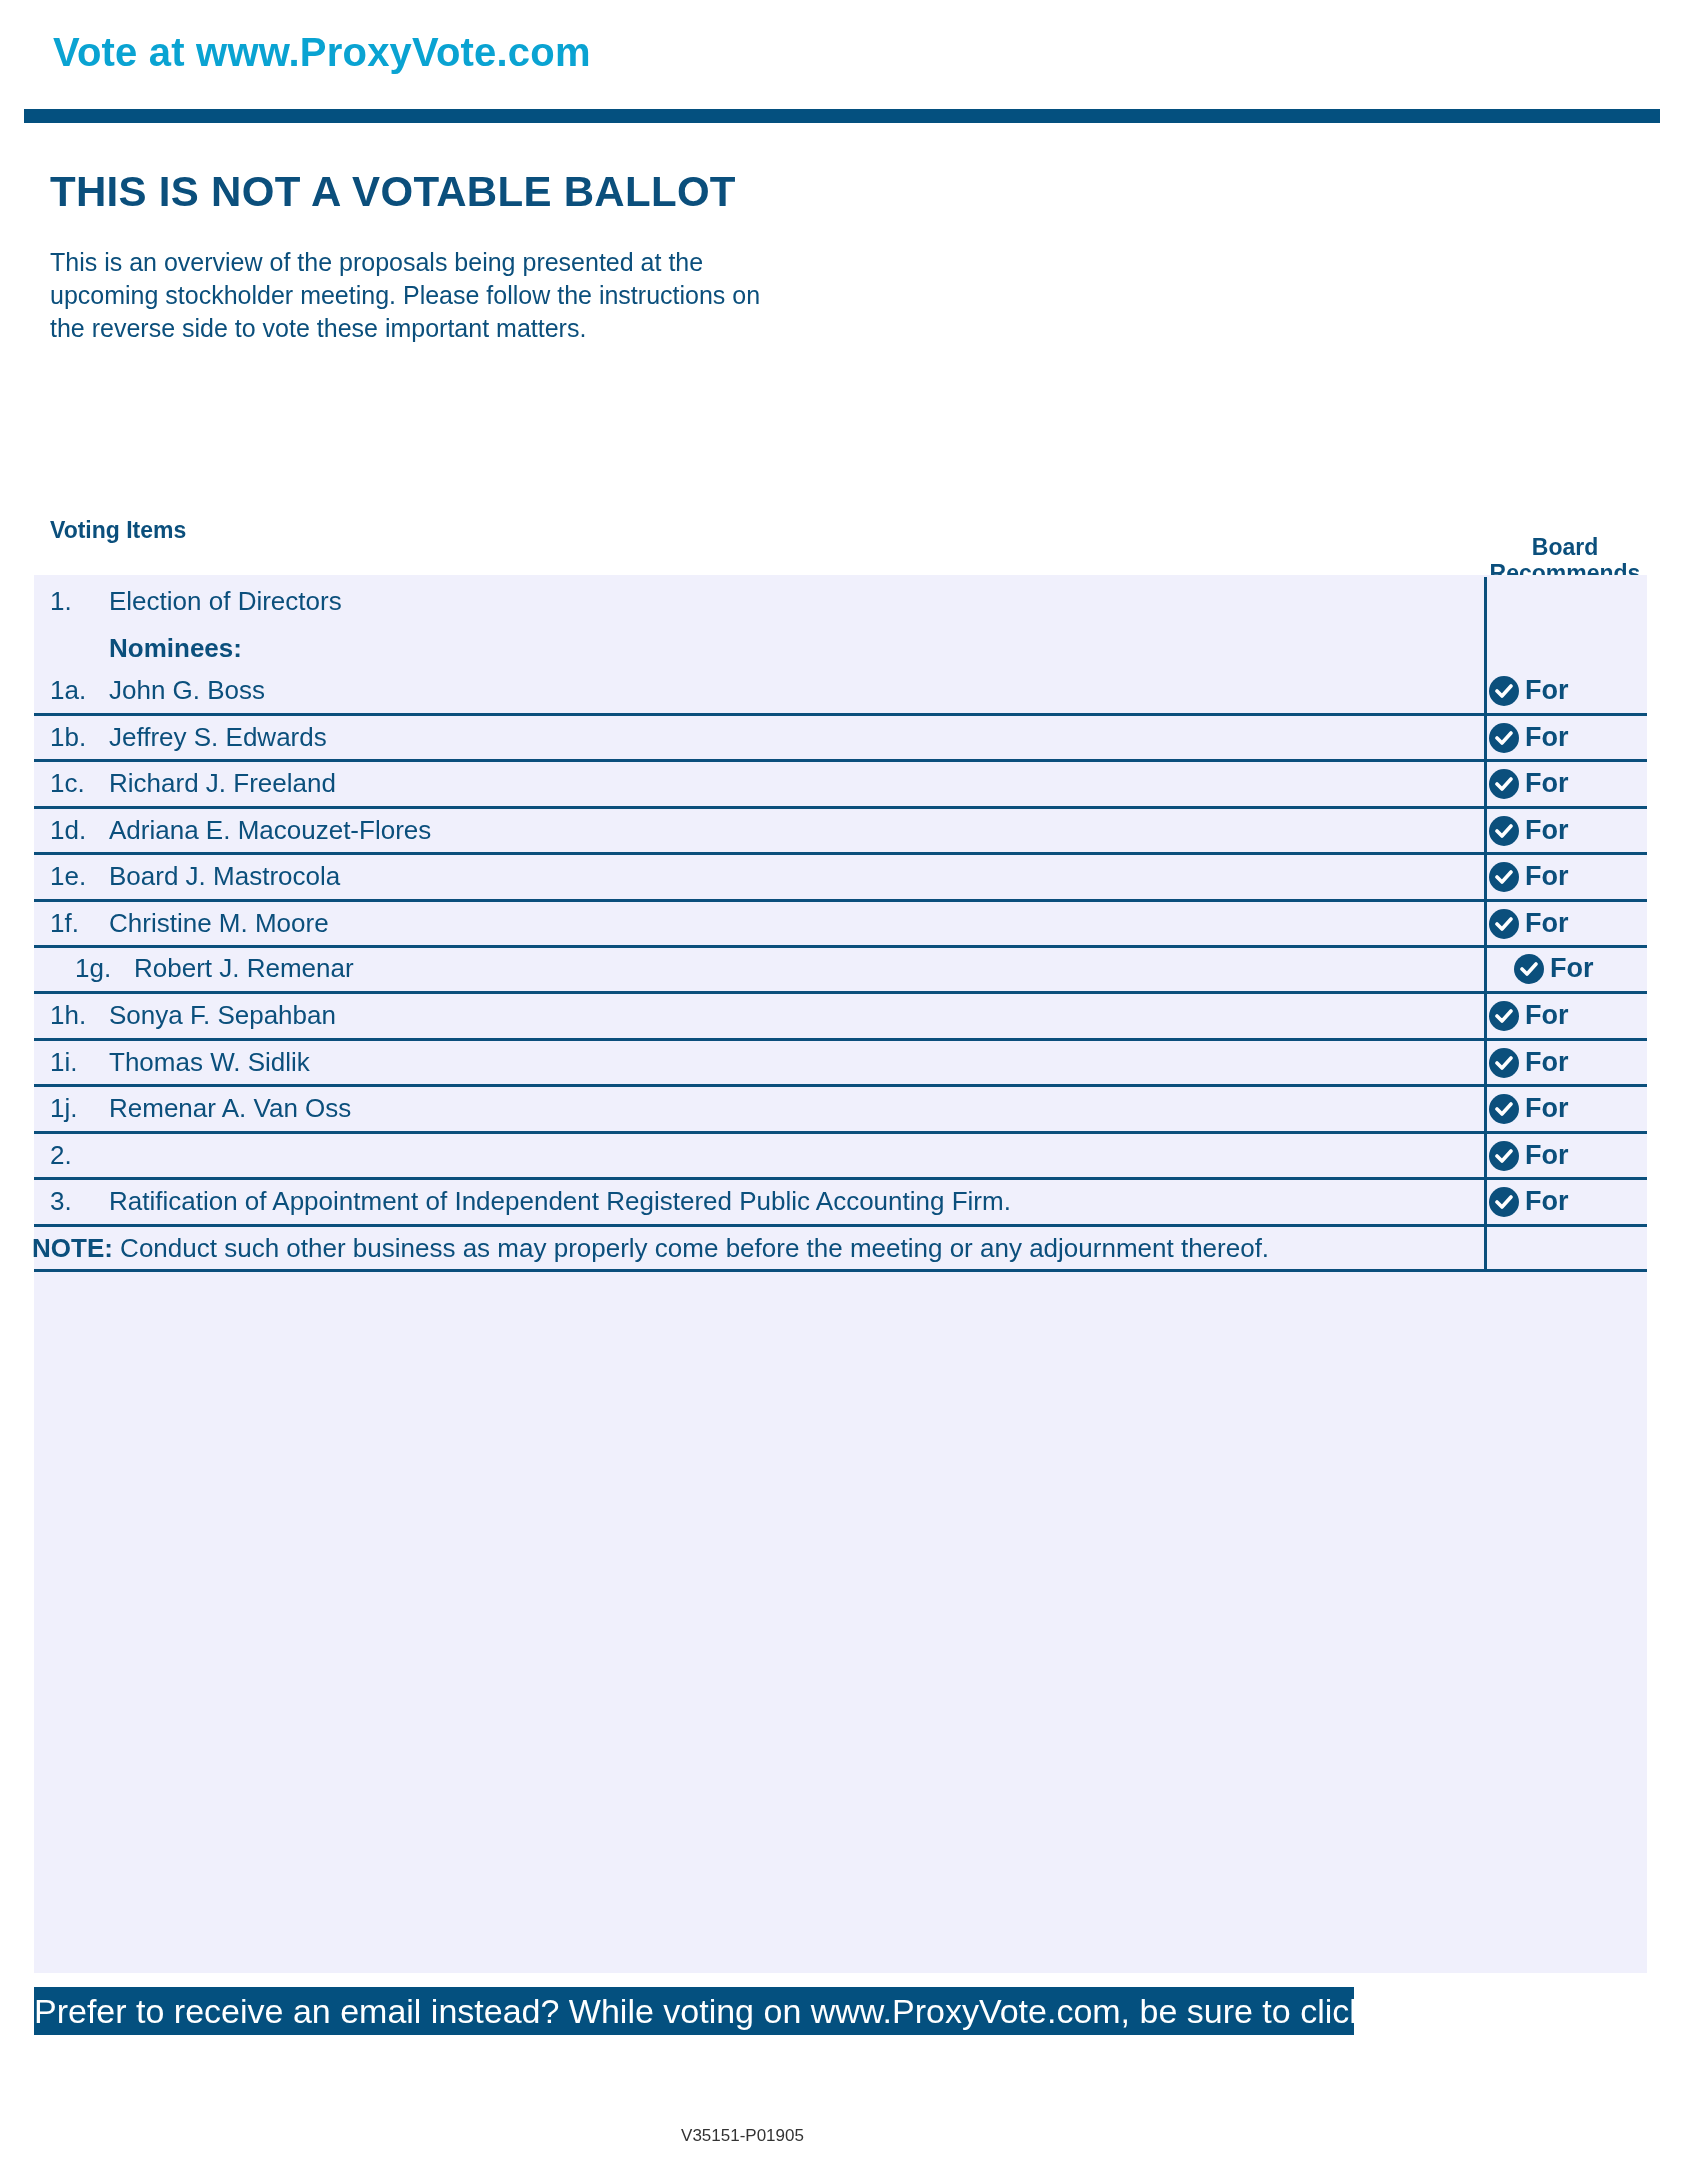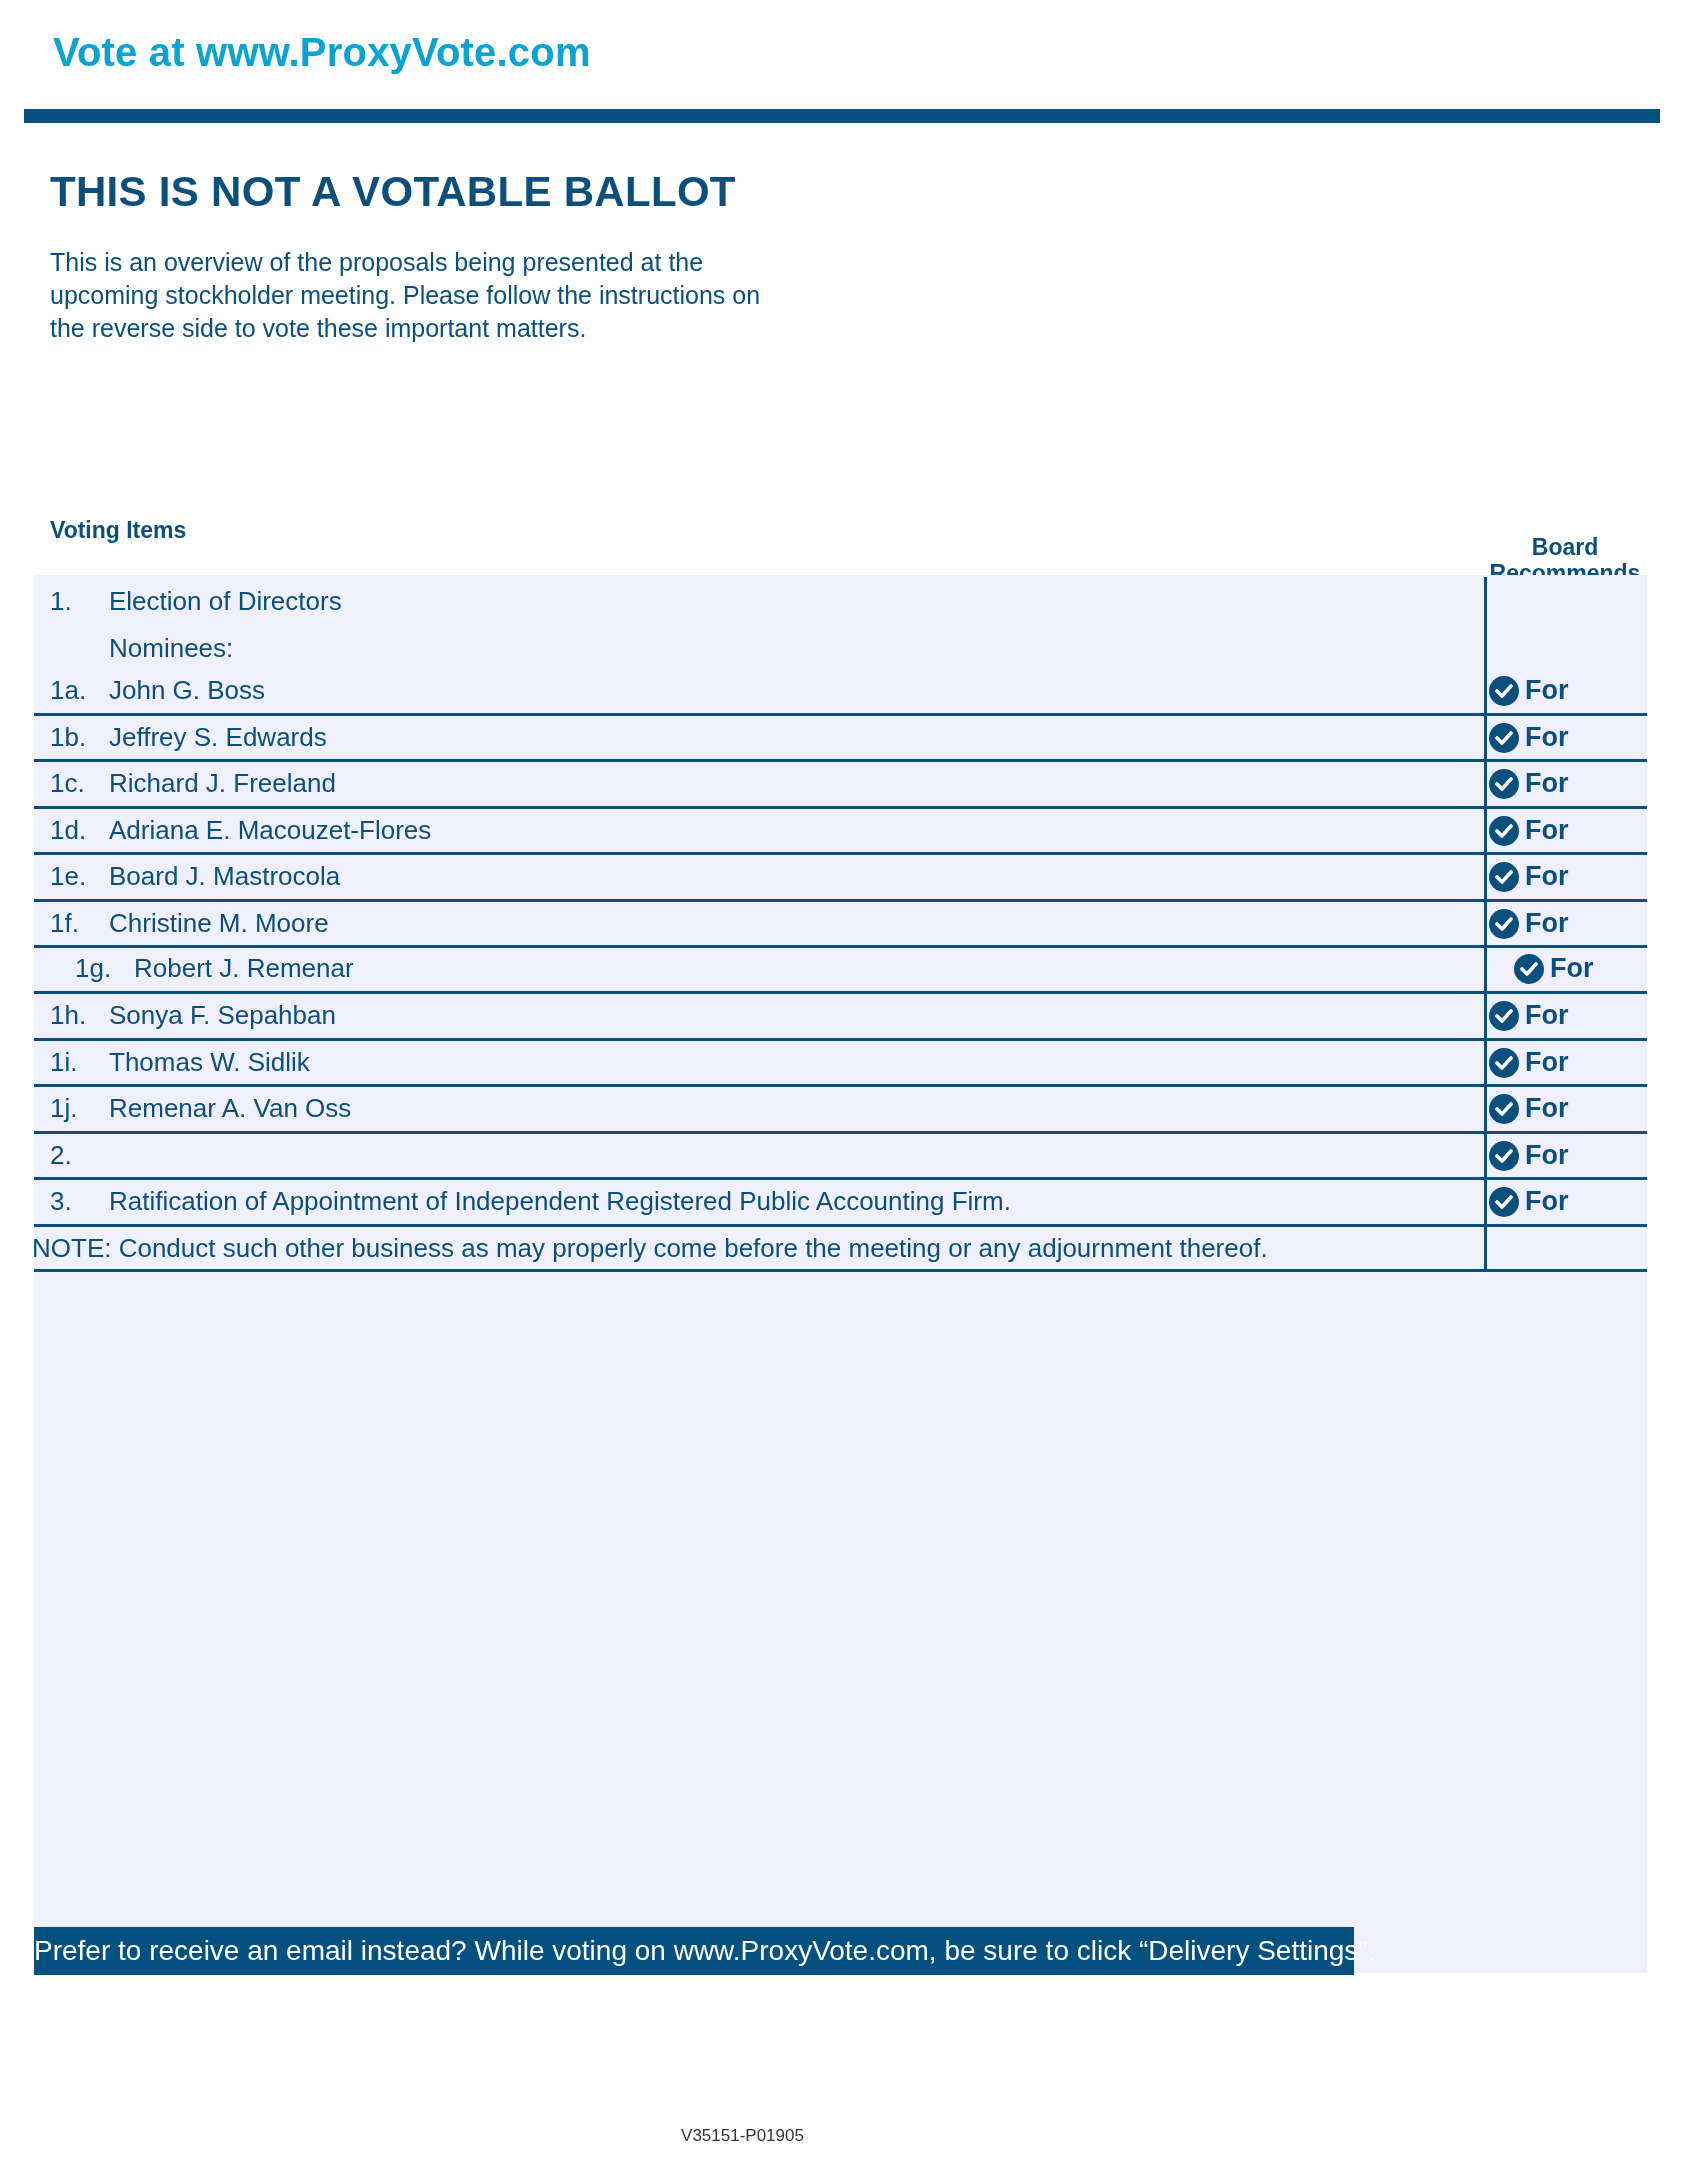--- a/index.html
+++ b/index.html
@@ -15,23 +15,23 @@
   #board-header { left: 1481px; top: 534px; width: 168px; text-align: center; font-size: 23px; font-weight: bold; line-height: 26px; }
   #panel { left: 34px; top: 575px; width: 1613px; height: 1398px; background: #f0f0fc; }
   #vline { left: 1484px; top: 577px; width: 3px; height: 695px; background: #0b4f7c; }
   .row { position: absolute; left: 34px; width: 1613px; height: 47px; }
   .row .num { position: absolute; left: 16px; top: 0; line-height: 47px; font-size: 26px; }
   .row .label { position: absolute; left: 75px; top: 0; line-height: 47px; font-size: 26px; white-space: nowrap; }
   .row .rec { position: absolute; left: 1455px; top: 0; height: 47px; display: flex; align-items: center; }
   .row .rec .check { width: 30px; height: 30px; border-radius: 50%; background: #0b4f7c; display: flex; align-items: center; justify-content: center; margin-right: 6px; }
   .row .rec .for { font-size: 27px; font-weight: bold; color: #0b4f7c; }
   .divider { position: absolute; left: 34px; width: 1613px; height: 3px; background: #0b4f7c; }
-  .bold { font-weight: normal; }
+  .bold { font-weight: bold; }
   #note { left: 32px; top: 1225px; line-height: 47px; font-size: 26px; white-space: nowrap; }
-  #banner { left: 34px; top: 1927px; width: 1320px; height: 48px; background: #04507f; color: #ffffff; font-size: 28px; text-align: center; line-height: 48px; white-space: nowrap; }
+  #banner { left: 34px; top: 1987px; width: 1320px; height: 48px; background: #04507f; color: #ffffff; font-size: 34px; text-align: center; line-height: 48px; white-space: nowrap; }
   #doc-code { left: 594px; top: 2126px; width: 297px; text-align: center; font-size: 17px; color: #333333; }
 </style>
 </head>
 <body>
 
 <div id="vote-header" class="abs">Vote at www.ProxyVote.com</div>
 <div id="top-rule" class="abs"></div>
 
 <div id="title" class="abs">THIS IS NOT A VOTABLE BALLOT</div>
 

